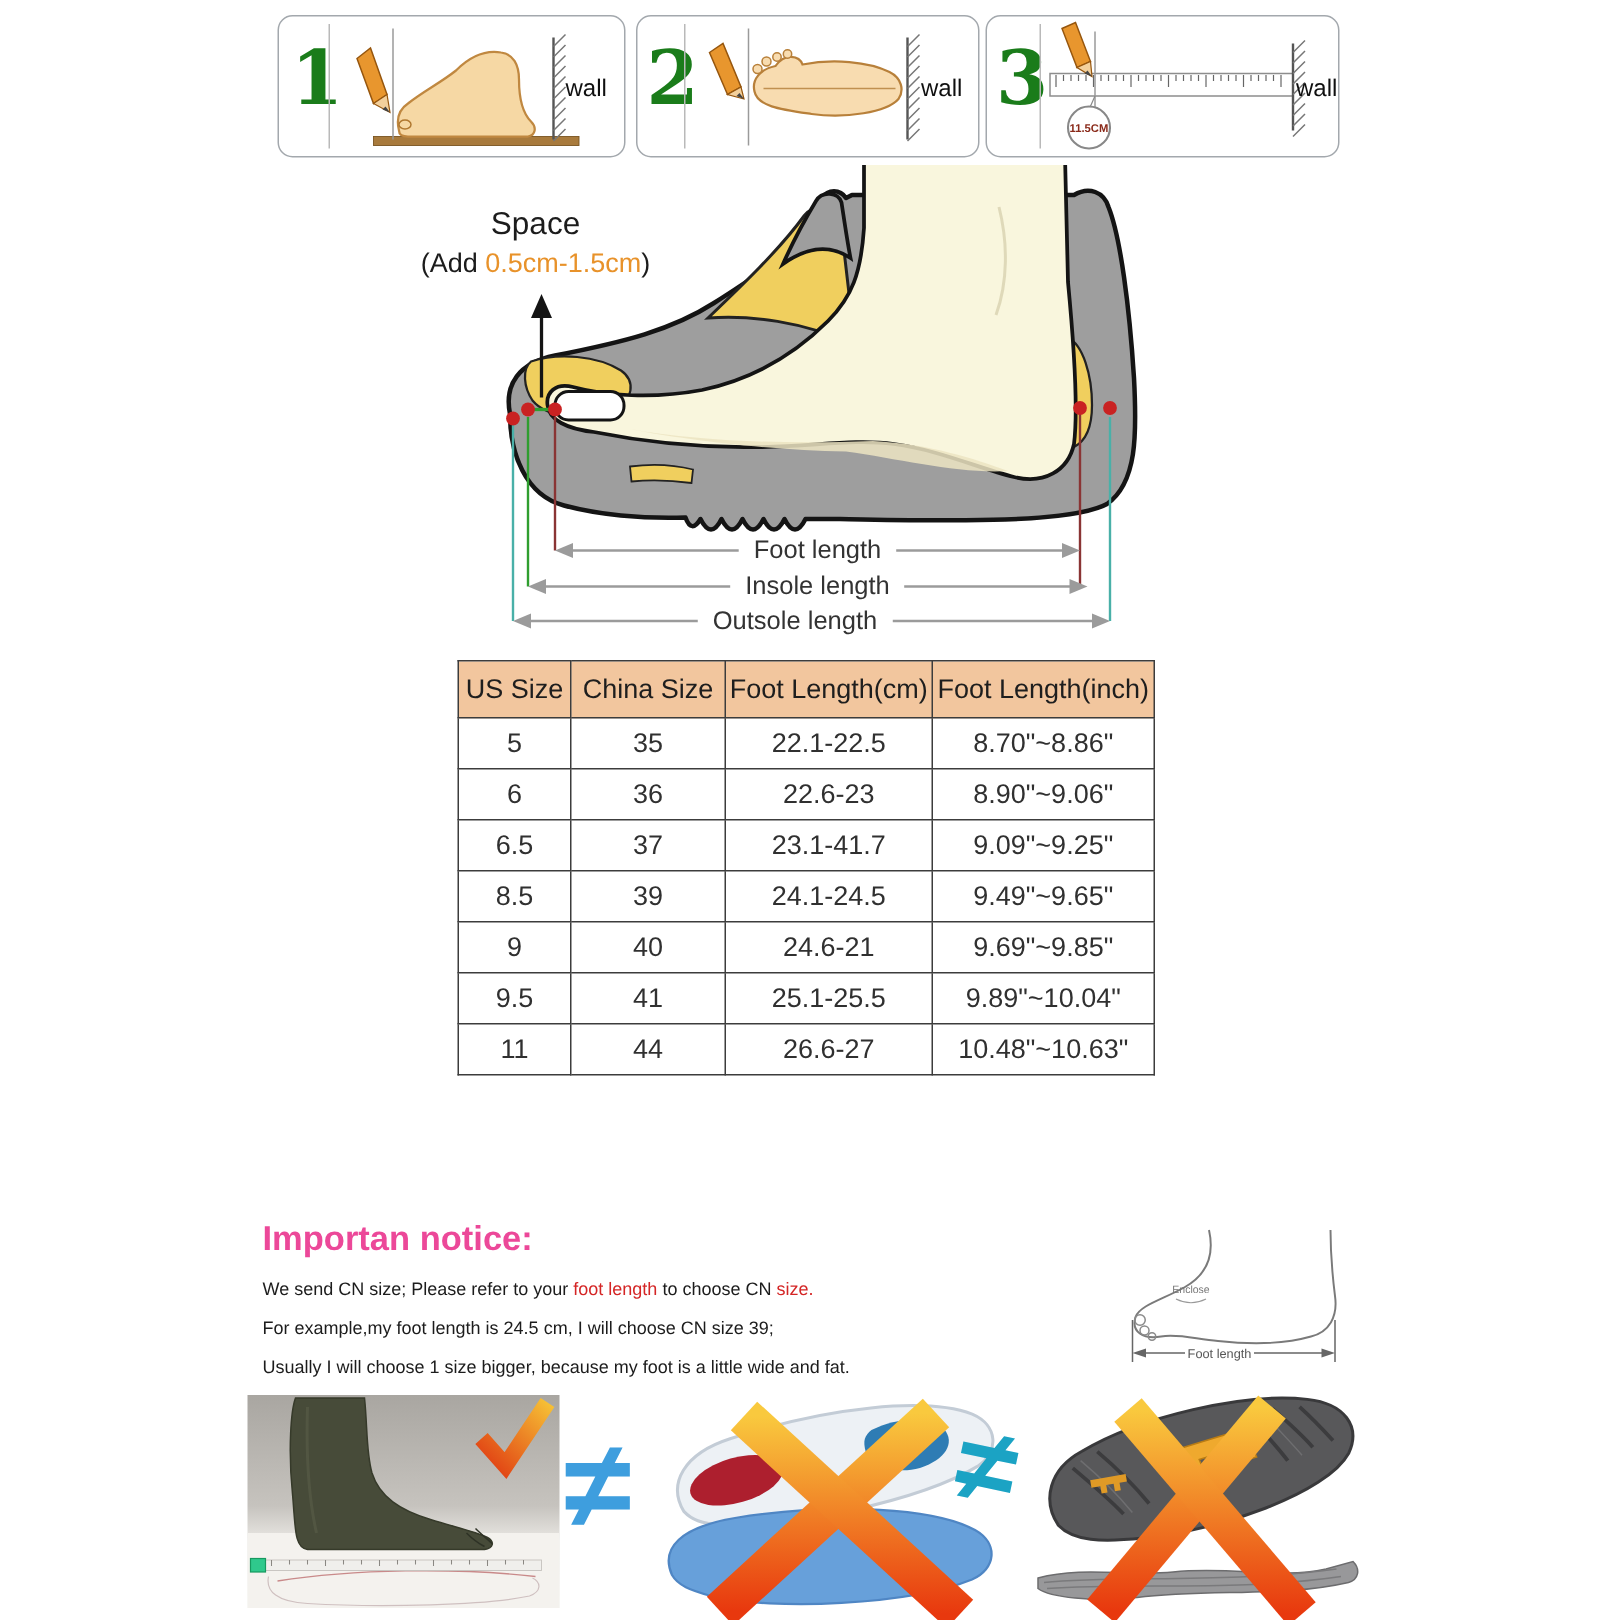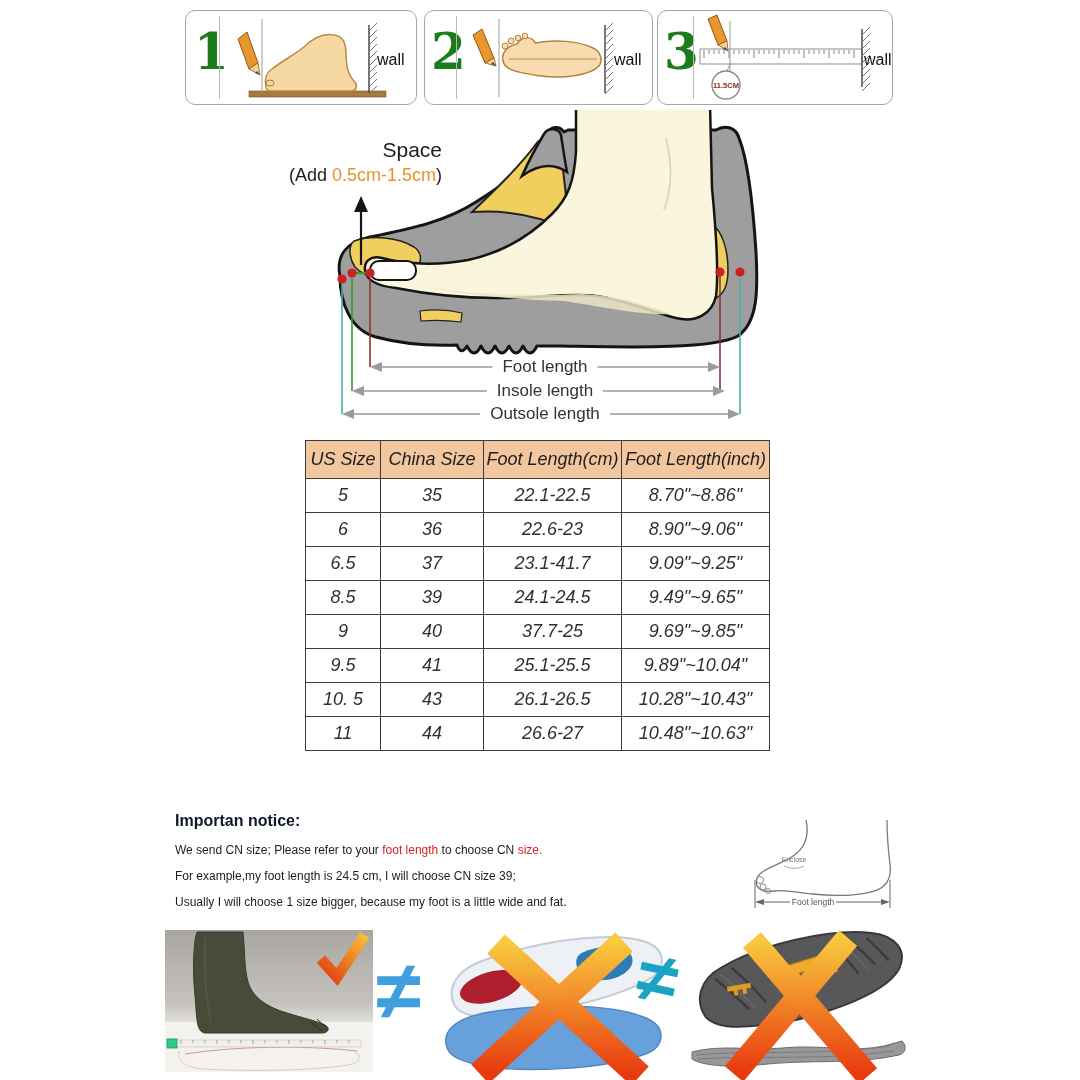--- a/index.html
+++ b/index.html
@@ -6,34 +6,34 @@
   .canvas{position:relative;width:1080px;height:1080px;background:#ffffff;
           font-family:"Liberation Sans",sans-serif;overflow:hidden;}
   .abs{position:absolute;}
   
   .panel{position:absolute;top:10px;height:93px;border:1.5px solid #a3a8ad;border-radius:10px;background:#fff;}
   .step-num{position:absolute;top:16px;font-family:"DejaVu Serif",serif;font-weight:700;
             font-size:50px;line-height:1;color:var(--step_number_green,#1a7c1a);}
   .panel-divider{position:absolute;top:5px;bottom:5px;width:0;border-left:1px solid #b9b9b9;}
   .wall-label{position:absolute;font-size:16px;color:#101010;}
   
-  .space-block{position:absolute;left:272px;top:138px;width:170px;text-align:right;color:#1c1c1c;}
+  .space-block{position:absolute;left:272px;top:138px;width:170px;text-align:center;color:#1c1c1c;}
   .space-title{font-size:21px;display:block;margin-bottom:3px;}
   .space-add{font-size:18px;}
   .space-val{color:var(--space_orange,#e8922a);}
   .meas-label{position:absolute;transform:translate(-50%,-50%);background:#fff;padding:0 10px;
               font-size:17px;color:#333;white-space:nowrap;}
   
   .size-table{position:absolute;left:305px;top:440px;width:464px;border-collapse:collapse;table-layout:fixed;}
-  .size-table th,.size-table td{border:1.6px solid #3c3c3c;text-align:center;padding:0;font-style:italic;}
+  .size-table th,.size-table td{border:1.6px solid #3c3c3c;text-align:center;padding:0;}
   .size-table th{background:var(--table_header_bg,#f2c69e);height:37px;font-weight:400;font-size:18px;color:#1e1e1e;}
   .size-table td{height:33px;font-size:18px;color:#303030;background:#fff;}
   
   .notice{position:absolute;left:175px;top:812px;width:585px;color:#1c1c1c;}
-  .notice-title{font-size:16px;font-weight:700;color:#0f172a;margin:0 0 7px 0;}
+  .notice-title{font-size:23px;font-weight:700;color:#ec4899;margin:0 0 7px 0;}
   .notice-line{font-size:12px;line-height:26px;margin:0;}
   .red-text{color:var(--notice_red,#d42525);}
   
   .photo{position:absolute;left:165px;top:930px;width:208px;height:142px;
          background:linear-gradient(180deg,#a9a6a1 0%,#c6c3be 52%,#e8e6e2 68%,#f4f2ee 100%);}
   .neq{position:absolute;font-weight:700;line-height:1;}
   .neq-1{left:376px;top:950px;font-size:82px;color:var(--neq_blue,#3e9ede);}
   .neq-2{left:638px;top:942px;font-size:72px;color:var(--neq_teal,#1ba3c4);transform:rotate(12deg);}
 </style>
 </head>
@@ -160,21 +160,21 @@
         <path d="M36,281 H401"></path>
           <polygon points="32,281 44,276 44,286" stroke="none"></polygon>
           <polygon points="405,281 393,276 393,286" stroke="none"></polygon>
         <path d="M26,304 H416"></path>
           <polygon points="22,304 34,299 34,309" stroke="none"></polygon>
           <polygon points="420,304 408,299 408,309" stroke="none"></polygon>
       </g>
     </svg>
     <span class="meas-label" style="left:225px;top:257px;">Foot length</span>
     <span class="meas-label" style="left:225px;top:281px;">Insole length</span>
-    <span class="meas-label" style="left:225px;top:304px;">Outsole length</span>
+    <span class="meas-label" style="left:210px;top:304px;">Outsole length</span>
   </div>
 
   <table class="size-table">
     <colgroup>
         <col style="width:75px">
         <col style="width:103px">
         <col style="width:138px">
         <col style="width:148px">
       </colgroup>
     <thead>
@@ -206,34 +206,28 @@
         </tr>
         <tr>
           <td>8.5</td>
           <td>39</td>
           <td>24.1-24.5</td>
           <td>9.49"~9.65"</td>
         </tr>
         <tr>
           <td>9</td>
           <td>40</td>
-          <td>37.7-25</td>
+          <td>24.6-21</td>
           <td>9.69"~9.85"</td>
         </tr>
         <tr>
           <td>9.5</td>
           <td>41</td>
           <td>25.1-25.5</td>
           <td>9.89"~10.04"</td>
-        </tr>
-        <tr>
-          <td>10. 5</td>
-          <td>43</td>
-          <td>26.1-26.5</td>
-          <td>10.28"~10.43"</td>
         </tr>
         <tr>
           <td>11</td>
           <td>44</td>
           <td>26.6-27</td>
           <td>10.48"~10.63"</td>
         </tr>
       </tbody>
   </table>
 

